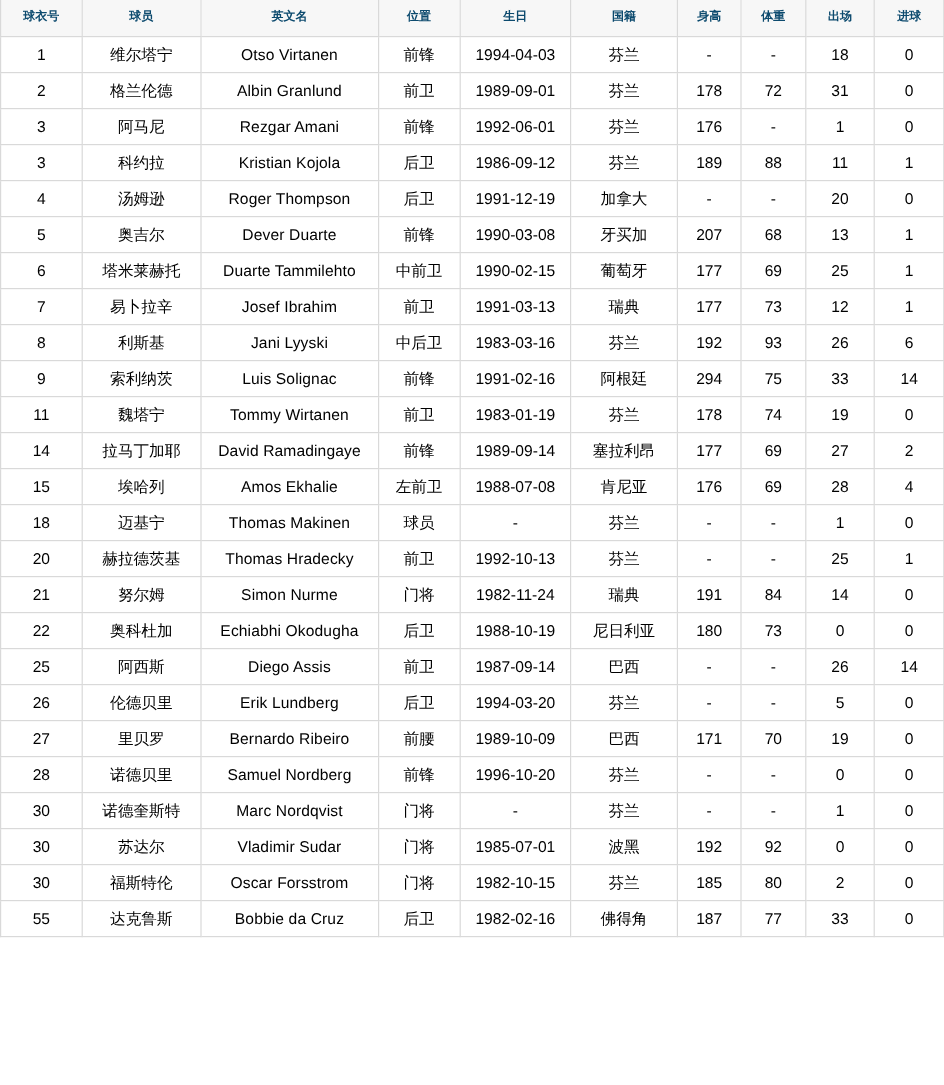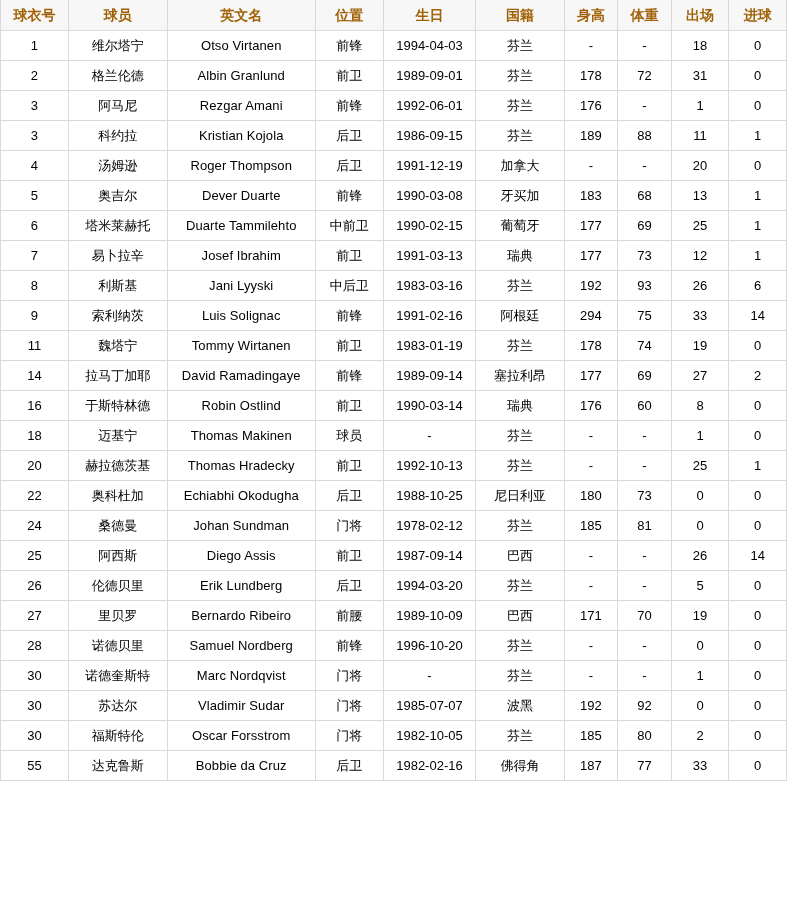--- a/index.html
+++ b/index.html
@@ -27,25 +27,25 @@
     vertical-align: middle;
     padding: 0;
     height: 29px;
     line-height: 29px;
     white-space: nowrap;
     overflow: hidden;
   }
   table.roster thead th {
     background: #f7f7f7;
     font-weight: bold;
-    font-size: 14px;
+    font-size: 10px;
     height: 30px;
     line-height: 30px;
     border-top: none;
-    color: #a16207;
+    color: #0c4a6e;
   }
   table.roster tbody td {
     font-size: 13px;
     color: #000;
   }
   
   col.c-number { width: 66px; }
   col.c-name   { width: 96px; }
   col.c-eng    { width: 144px; }
   col.c-pos    { width: 66px; }
@@ -126,21 +126,21 @@
         <td class="col-height">176</td>
         <td class="col-weight">-</td>
         <td class="col-apps">1</td>
         <td class="col-goals">0</td>
       </tr>
       <tr>
         <td class="col-number">3</td>
         <td class="col-name">科约拉</td>
         <td class="col-eng">Kristian Kojola</td>
         <td class="col-position">后卫</td>
-        <td class="col-birth">1986-09-15</td>
+        <td class="col-birth">1986-09-12</td>
         <td class="col-nationality">芬兰</td>
         <td class="col-height">189</td>
         <td class="col-weight">88</td>
         <td class="col-apps">11</td>
         <td class="col-goals">1</td>
       </tr>
       <tr>
         <td class="col-number">4</td>
         <td class="col-name">汤姆逊</td>
         <td class="col-eng">Roger Thompson</td>
@@ -152,21 +152,21 @@
         <td class="col-apps">20</td>
         <td class="col-goals">0</td>
       </tr>
       <tr>
         <td class="col-number">5</td>
         <td class="col-name">奥吉尔</td>
         <td class="col-eng">Dever Duarte</td>
         <td class="col-position">前锋</td>
         <td class="col-birth">1990-03-08</td>
         <td class="col-nationality">牙买加</td>
-        <td class="col-height">183</td>
+        <td class="col-height">207</td>
         <td class="col-weight">68</td>
         <td class="col-apps">13</td>
         <td class="col-goals">1</td>
       </tr>
       <tr>
         <td class="col-number">6</td>
         <td class="col-name">塔米莱赫托</td>
         <td class="col-eng">Duarte Tammilehto</td>
         <td class="col-position">中前卫</td>
         <td class="col-birth">1990-02-15</td>
@@ -230,30 +230,30 @@
         <td class="col-eng">David Ramadingaye</td>
         <td class="col-position">前锋</td>
         <td class="col-birth">1989-09-14</td>
         <td class="col-nationality">塞拉利昂</td>
         <td class="col-height">177</td>
         <td class="col-weight">69</td>
         <td class="col-apps">27</td>
         <td class="col-goals">2</td>
       </tr>
       <tr>
-        <td class="col-number">16</td>
-        <td class="col-name">于斯特林德</td>
-        <td class="col-eng">Robin Ostlind</td>
-        <td class="col-position">前卫</td>
-        <td class="col-birth">1990-03-14</td>
-        <td class="col-nationality">瑞典</td>
+        <td class="col-number">15</td>
+        <td class="col-name">埃哈列</td>
+        <td class="col-eng">Amos Ekhalie</td>
+        <td class="col-position">左前卫</td>
+        <td class="col-birth">1988-07-08</td>
+        <td class="col-nationality">肯尼亚</td>
         <td class="col-height">176</td>
-        <td class="col-weight">60</td>
-        <td class="col-apps">8</td>
-        <td class="col-goals">0</td>
+        <td class="col-weight">69</td>
+        <td class="col-apps">28</td>
+        <td class="col-goals">4</td>
       </tr>
       <tr>
         <td class="col-number">18</td>
         <td class="col-name">迈基宁</td>
         <td class="col-eng">Thomas Makinen</td>
         <td class="col-position">球员</td>
         <td class="col-birth">-</td>
         <td class="col-nationality">芬兰</td>
         <td class="col-height">-</td>
         <td class="col-weight">-</td>
@@ -266,40 +266,40 @@
         <td class="col-eng">Thomas Hradecky</td>
         <td class="col-position">前卫</td>
         <td class="col-birth">1992-10-13</td>
         <td class="col-nationality">芬兰</td>
         <td class="col-height">-</td>
         <td class="col-weight">-</td>
         <td class="col-apps">25</td>
         <td class="col-goals">1</td>
       </tr>
       <tr>
+        <td class="col-number">21</td>
+        <td class="col-name">努尔姆</td>
+        <td class="col-eng">Simon Nurme</td>
+        <td class="col-position">门将</td>
+        <td class="col-birth">1982-11-24</td>
+        <td class="col-nationality">瑞典</td>
+        <td class="col-height">191</td>
+        <td class="col-weight">84</td>
+        <td class="col-apps">14</td>
+        <td class="col-goals">0</td>
+      </tr>
+      <tr>
         <td class="col-number">22</td>
         <td class="col-name">奥科杜加</td>
         <td class="col-eng">Echiabhi Okodugha</td>
         <td class="col-position">后卫</td>
-        <td class="col-birth">1988-10-25</td>
+        <td class="col-birth">1988-10-19</td>
         <td class="col-nationality">尼日利亚</td>
         <td class="col-height">180</td>
         <td class="col-weight">73</td>
-        <td class="col-apps">0</td>
-        <td class="col-goals">0</td>
-      </tr>
-      <tr>
-        <td class="col-number">24</td>
-        <td class="col-name">桑德曼</td>
-        <td class="col-eng">Johan Sundman</td>
-        <td class="col-position">门将</td>
-        <td class="col-birth">1978-02-12</td>
-        <td class="col-nationality">芬兰</td>
-        <td class="col-height">185</td>
-        <td class="col-weight">81</td>
         <td class="col-apps">0</td>
         <td class="col-goals">0</td>
       </tr>
       <tr>
         <td class="col-number">25</td>
         <td class="col-name">阿西斯</td>
         <td class="col-eng">Diego Assis</td>
         <td class="col-position">前卫</td>
         <td class="col-birth">1987-09-14</td>
         <td class="col-nationality">巴西</td>
@@ -354,33 +354,33 @@
         <td class="col-height">-</td>
         <td class="col-weight">-</td>
         <td class="col-apps">1</td>
         <td class="col-goals">0</td>
       </tr>
       <tr>
         <td class="col-number">30</td>
         <td class="col-name">苏达尔</td>
         <td class="col-eng">Vladimir Sudar</td>
         <td class="col-position">门将</td>
-        <td class="col-birth">1985-07-07</td>
+        <td class="col-birth">1985-07-01</td>
         <td class="col-nationality">波黑</td>
         <td class="col-height">192</td>
         <td class="col-weight">92</td>
         <td class="col-apps">0</td>
         <td class="col-goals">0</td>
       </tr>
       <tr>
         <td class="col-number">30</td>
         <td class="col-name">福斯特伦</td>
         <td class="col-eng">Oscar Forsstrom</td>
         <td class="col-position">门将</td>
-        <td class="col-birth">1982-10-05</td>
+        <td class="col-birth">1982-10-15</td>
         <td class="col-nationality">芬兰</td>
         <td class="col-height">185</td>
         <td class="col-weight">80</td>
         <td class="col-apps">2</td>
         <td class="col-goals">0</td>
       </tr>
       <tr>
         <td class="col-number">55</td>
         <td class="col-name">达克鲁斯</td>
         <td class="col-eng">Bobbie da Cruz</td>

